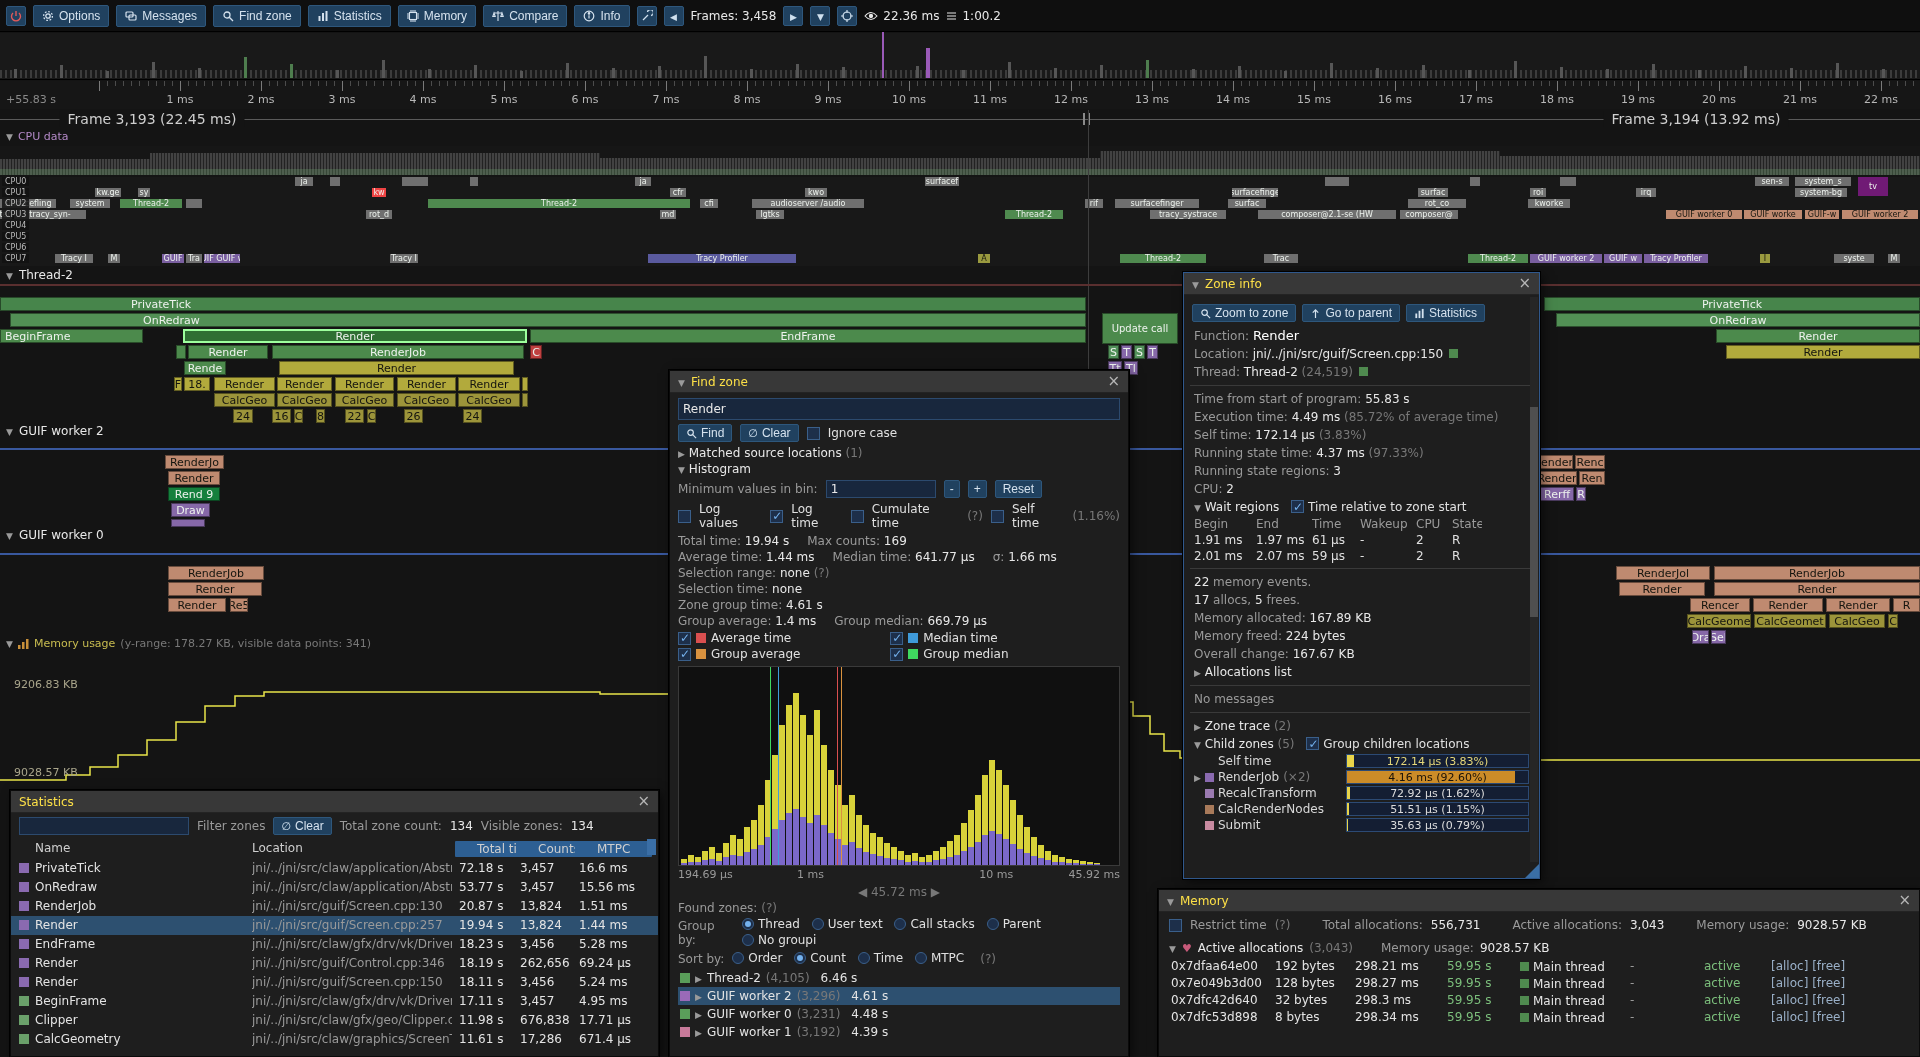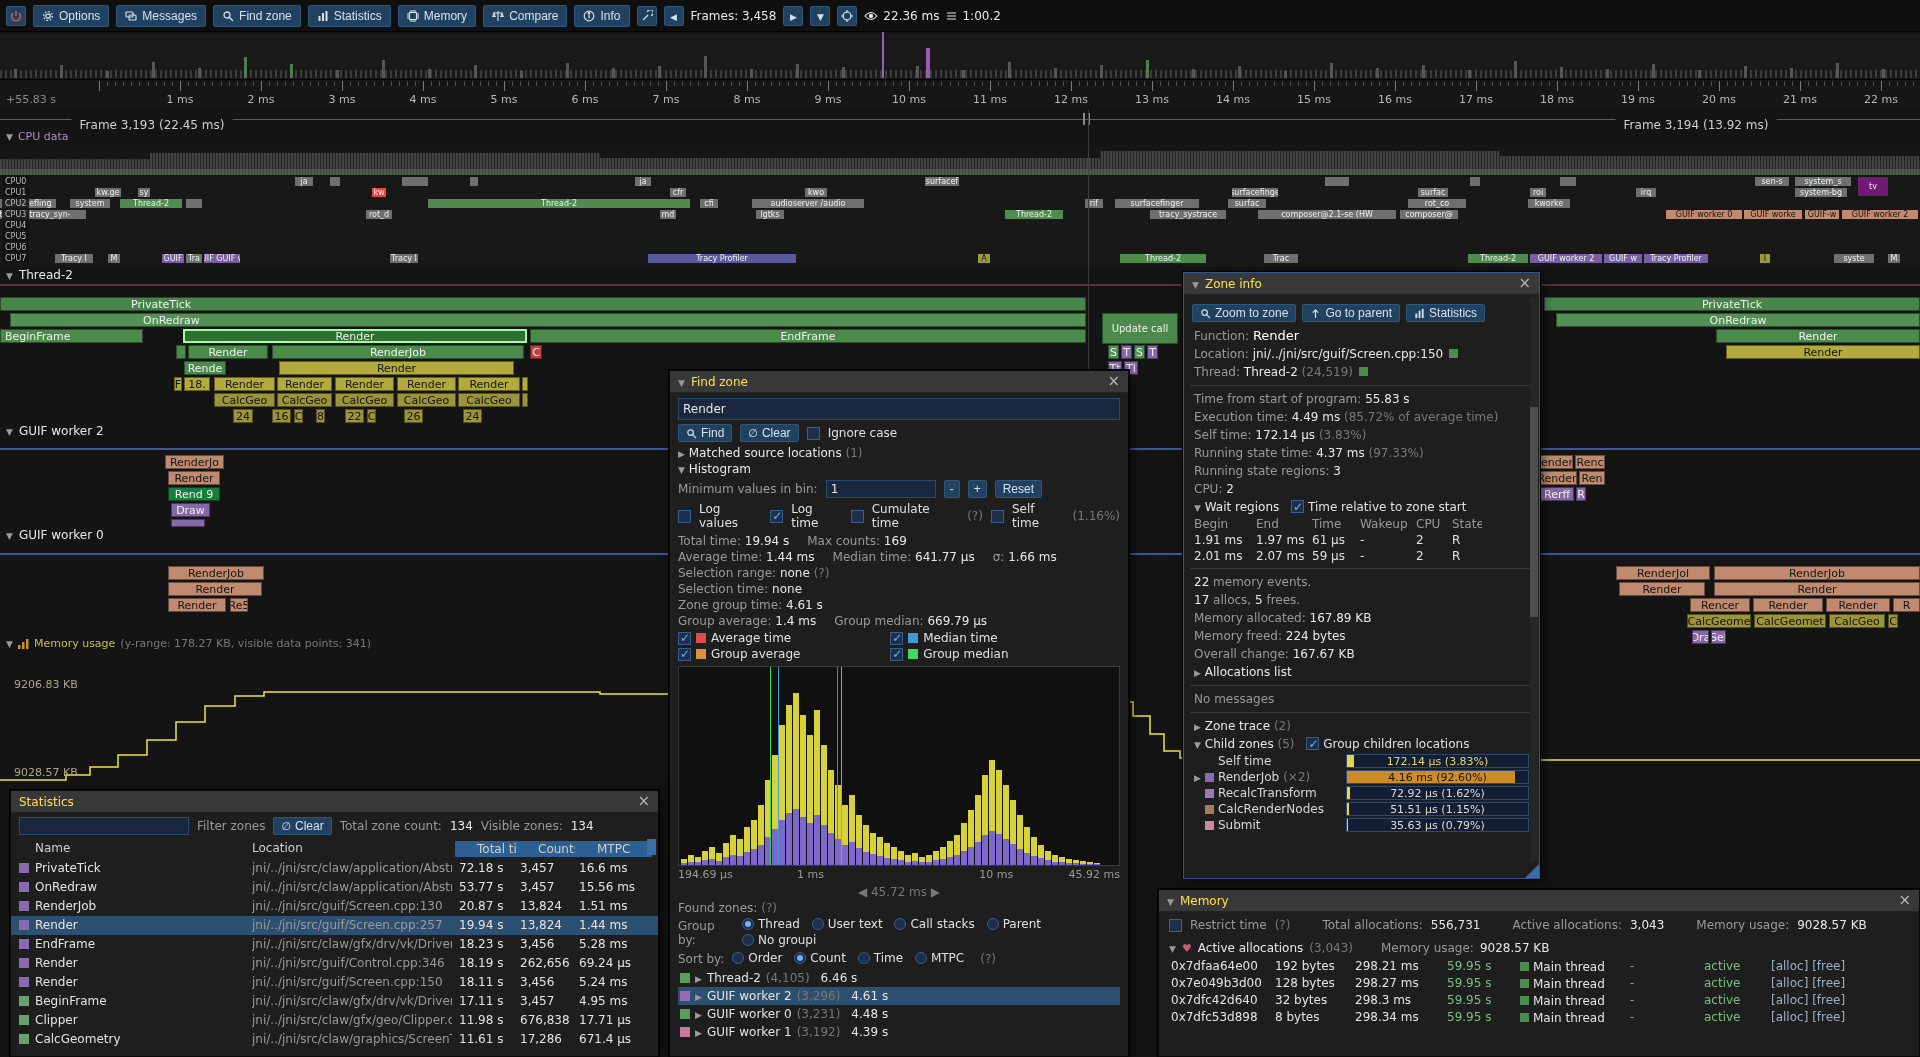--- a/index.html
+++ b/index.html
@@ -46,22 +46,22 @@
   .ruler::before{content:"";position:absolute;left:99px;top:0;height:5px;right:0;
     background:repeating-linear-gradient(90deg,#4c4c4c 0 1px,transparent 1px 8.1px)}
   .ruler::after{content:"";position:absolute;left:99px;top:0;height:10px;right:0;
     background:repeating-linear-gradient(90deg,#7a7a7a 0 1px,transparent 1px 81px)}
   .ruler-start{position:absolute;left:6px;top:12px;font-size:11px;color:#8a8a8a}
   .ruler-label{position:absolute;top:12px;transform:translateX(-50%);font-size:11px;color:#b8b8b8}
 
   
   .frames-row{position:absolute;left:0;top:110px;width:100%;height:18px}
   .frames-row .fline{position:absolute;left:0;right:0;top:9px;height:1px;background:#5a5a5a}
-  .frame-label{position:absolute;top:8px;transform:translateX(-50%);background:#141414;
-    padding:0 8px;font-size:12px;color:#cfcfcf;white-space:nowrap}
+  .frame-label{position:absolute;top:1px;transform:translateX(-50%);background:#141414;
+    padding:0 8px;font-size:14px;color:#cfcfcf;white-space:nowrap}
   .frame-sep{position:absolute;top:3px;width:2px;height:12px;background:#8a8a8a}
 
   
   .cpu-title{position:absolute;left:6px;top:130px;font-size:11px;color:#b48ac8;display:flex;gap:5px;align-items:center}
   .cpu-usage{position:absolute;left:0;top:146px;width:100%;height:29px;
     background:repeating-linear-gradient(90deg,#424242 0 2px,#222 2px 3px)}
   .cpu-usage .cover{position:absolute;top:0;background:#161616}
   .cpu-usage .gband{position:absolute;left:0;bottom:0;width:100%;height:6px;background:rgba(110,170,110,.28)}
   .cpu-rows{position:absolute;left:0;top:177px;width:100%;height:89px;background:#181818}
   .cpu-lab{position:absolute;left:2px;font-size:8px;color:#bdbdbd;background:rgba(18,18,18,.85);

